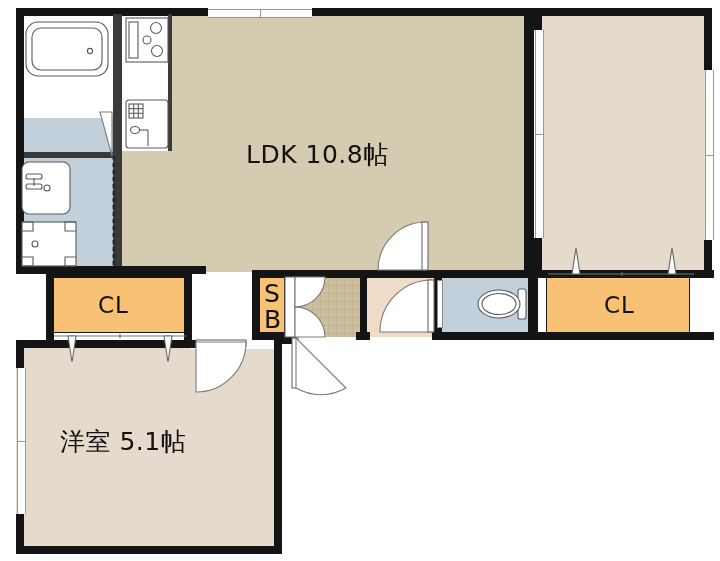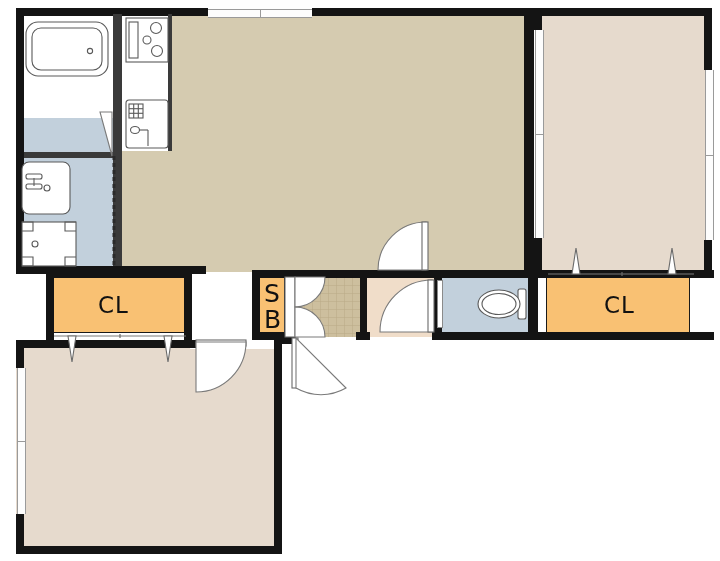--- a/index.html
+++ b/index.html
@@ -241,16 +241,18 @@
     <line x1="66" y1="0" x2="66" y2="4" stroke="#6a6a6a" stroke-width="1.2"></line>
   </svg>
 
   <svg style="left:548px;top:246px;width:146px;height:30px;">
     <line x1="0" y1="28" x2="146" y2="28" stroke="#7a7a7a" stroke-width="1.2"></line>
     <path class="tri" d="M24 28 L32 28 L28 2 Z"></path>
     <path class="tri" d="M120 28 L128 28 L124 2 Z"></path>
     <line x1="74" y1="26" x2="74" y2="30" stroke="#6a6a6a" stroke-width="1.2"></line>
   </svg>
 
-
-
+  <div class="lbl lbl-room" style="left:246px;top:138px;">LDK 10.8帖</div>
+
+
+  <div class="lbl lbl-room" style="left:60px;top:425px;">洋室 5.1帖</div>
 
 </div>
 
 </body></html>

